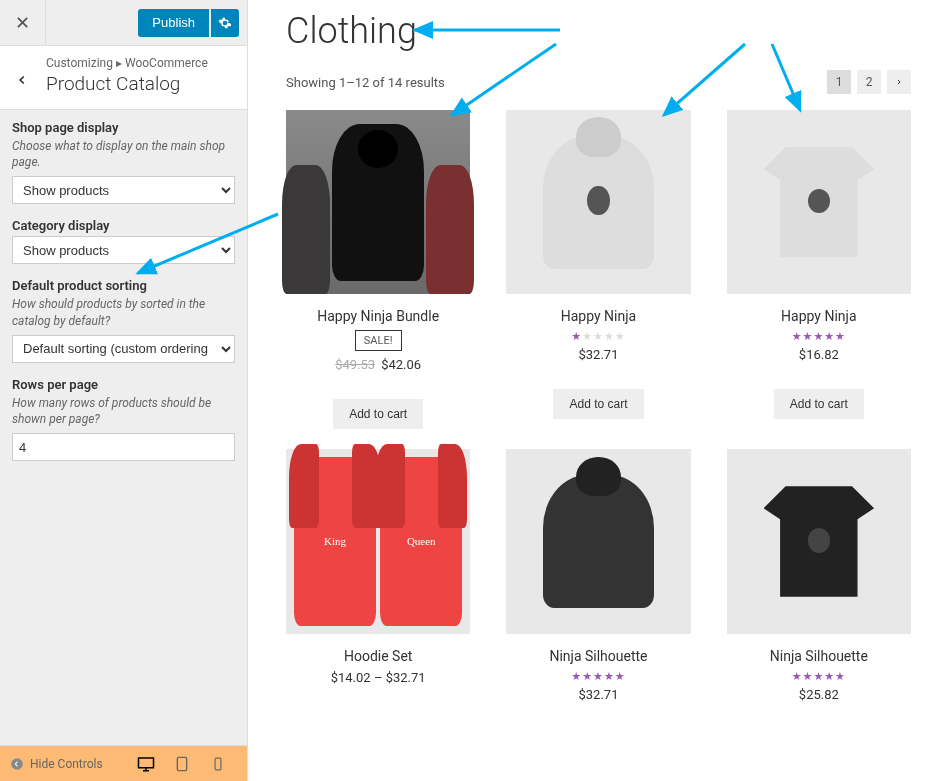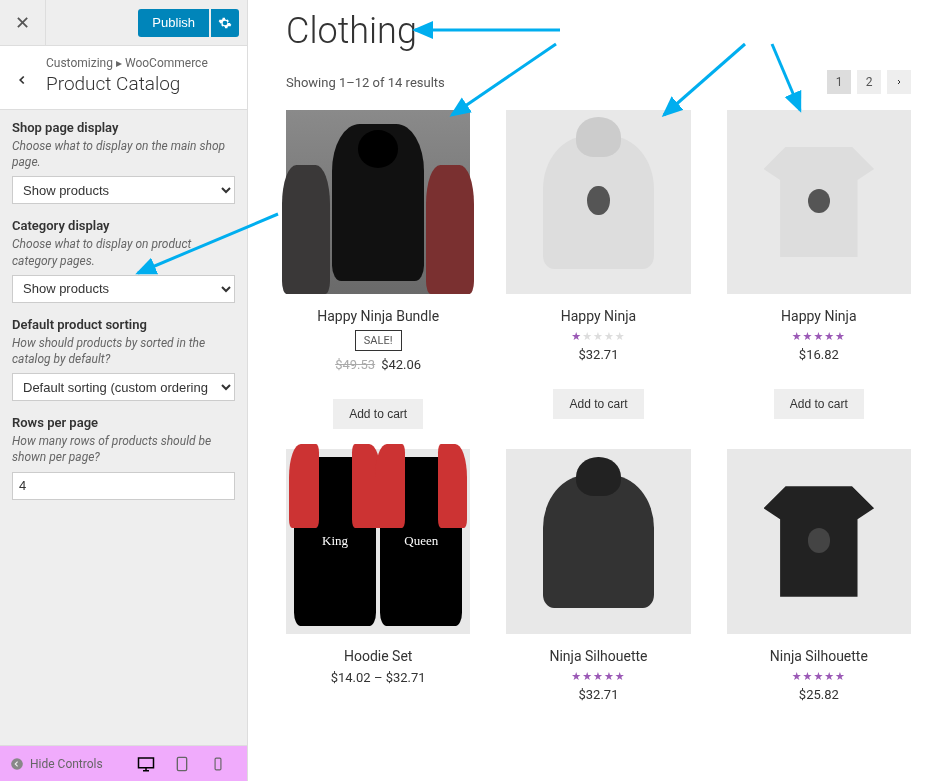--- a/index.html
+++ b/index.html
@@ -20,21 +20,21 @@
 .breadcrumb-text { margin-left: 32px; font-size: 12px; color: #666; }
 .panel-title { margin-left: 32px; font-size: 19px; font-weight: 300; color: #333; margin-top: 2px; }
 
 .controls { padding: 10px 12px; flex: 1; overflow-y: auto; }
 .control-group { margin-bottom: 14px; }
 .control-label { font-weight: 600; color: #333; font-size: 13px; margin-bottom: 3px; display: block; }
 .control-desc { font-size: 12px; color: #666; font-style: italic; margin-bottom: 6px; line-height: 1.35; }
 .control-select { width: 100%; height: 28px; border: 1px solid #ccc; background: #fff; padding: 0 6px; font-size: 13px; color: #333; }
 .control-input { width: 100%; height: 28px; border: 1px solid #ccc; background: #fff; padding: 0 6px; font-size: 13px; color: #333; }
 
-.footer-bar { height: 36px; border-top: 1px solid #ddd; background: #f0abfc; display: flex; align-items: center; padding: 0 10px; gap: 16px; }
+.footer-bar { height: 36px; border-top: 1px solid #ddd; background: #fdba74; display: flex; align-items: center; padding: 0 10px; gap: 16px; }
 .hide-controls { display: flex; align-items: center; gap: 6px; cursor: pointer; color: #666; font-size: 12px; }
 .device-group { display: flex; gap: 18px; margin-left: auto; margin-right: 10px;}
 .device-icon { width: 18px; height: 18px; cursor: pointer; color: #666; display:flex;align-items:center;justify-content:center;}
 .device-icon.active { color: #000; }
 
 
 .shop-content { padding: 10px 38px 0 38px; }
 .shop-title { font-size: 36px; font-weight: 300; color: #333; margin-bottom: 18px; }
 .result-row { display: flex; justify-content: space-between; align-items: center; margin-bottom: 16px; }
 .result-text { font-size: 13px; color: #555; }
@@ -60,21 +60,21 @@
 .tshirt.dark { background:#222; }
 .hoodie.dark { background:#333; }
 .hoodie.dark::before { background:#222; }
 .ninja-bundle { width:100%; height:100%; background:linear-gradient(to bottom, #8a8a8a 0%, #6a6a6a 100%); display:flex; align-items:center; justify-content:center; }
 .ninja-figure { width:50%; height:85%; background:#111; border-radius:30% 30% 10% 10%; position:relative; }
 .ninja-figure::before { content:""; position:absolute; top:4%; left:28%; width:44%; height:24%; background:#000; border-radius:50%; }
 .side-ninja { position:absolute; width:26%; height:70%; background:#4a4a4a; border-radius:30% 30% 10% 10%; bottom:0;}
 .side-ninja.l { left:-2%; background:#3a3838;}
 .side-ninja.r { right:-2%; background:#7a3030;}
 .kq-set { width:100%; height:100%; display:flex; gap:4px; padding:8px; }
-.kq { flex:1; background:#000000; border-radius:20% 20% 8% 8%; position:relative; display:flex;align-items:center;justify-content:center; color:#fff; font-family:cursive; font-size:13px;}
+.kq { flex:1; background:#ef4444; border-radius:20% 20% 8% 8%; position:relative; display:flex;align-items:center;justify-content:center; color:#fff; font-family:cursive; font-size:11px;}
 .kq::before { content:""; position:absolute; top:-8%; left:-6%; width:36%; height:50%; background:#cc3333; border-radius:40% 10% 10% 10%;}
 .kq::after { content:""; position:absolute; top:-8%; right:-6%; width:36%; height:50%; background:#cc3333; border-radius:10% 40% 10% 10%;}
 .kq span { position:relative; z-index:2;}
 .ninja-detail { position:absolute; top:38%; left:40%; width:20%; height:22%; background:#555; border-radius:50%; }
 
 
 .arrows { position: absolute; top: 0; left: 0; width: 949px; height: 781px; pointer-events: none; z-index: 100; }
 </style>
 </head>
 <body>
@@ -106,21 +106,20 @@
     </div>
 
     <div class="controls">
       <div class="control-group">
         <label class="control-label">Shop page display</label>
         <div class="control-desc">Choose what to display on the main shop page.</div>
         <select class="control-select"><option>Show products</option></select>
       </div>
       <div class="control-group">
         <label class="control-label">Category display</label>
-        <div class="control-desc">Choose what to display on product category pages.</div>
         <select class="control-select"><option>Show products</option></select>
       </div>
       <div class="control-group">
         <label class="control-label">Default product sorting</label>
         <div class="control-desc">How should products by sorted in the catalog by default?</div>
         <select class="control-select"><option>Default sorting (custom ordering + na</option></select>
       </div>
       <div class="control-group">
         <label class="control-label">Rows per page</label>
         <div class="control-desc">How many rows of products should be shown per page?</div>

